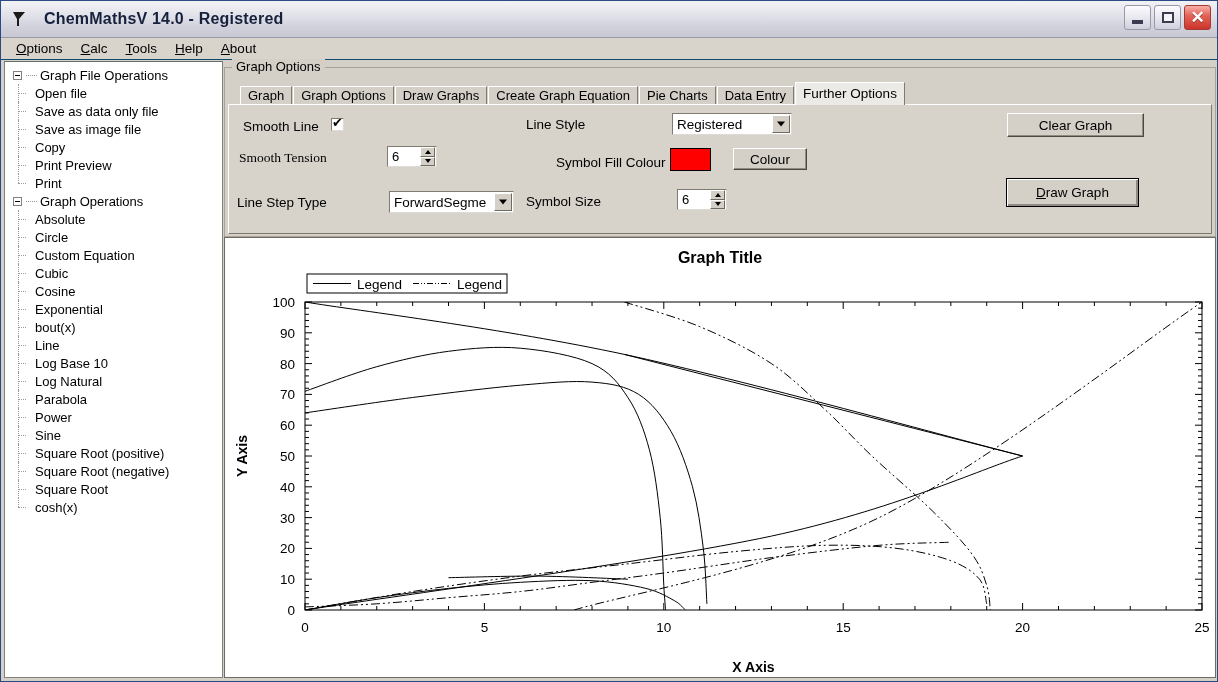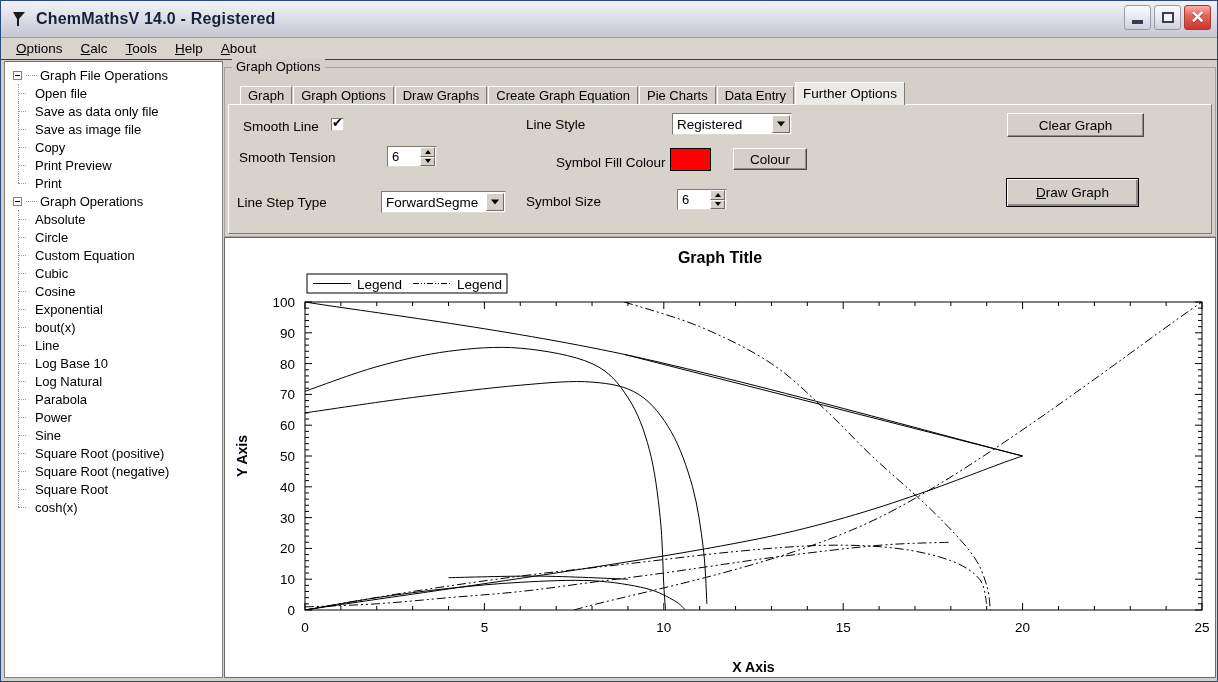--- a/index.html
+++ b/index.html
@@ -20,21 +20,21 @@
     overflow: hidden;
   }
 
   
   #titlebar {
     position: absolute; left: 0; top: 0;
     width: 1216px; height: 37px;
     background: linear-gradient(to bottom,
        #f2f2f6 0%, #e9e9ef 22%, #dedee7 48%, #d2d2dd 70%, #c8c8d4 100%);
     border-bottom: 1px solid #9a9aa8;
-    display: flex; align-items: center;
+    display: flex; align-items: center; gap: 8px;
   }
   #app-icon {
     margin-left: 8px; margin-right: 7px;
     width: 20px; height: 20px;
     display: flex; align-items: center; justify-content: center;
   }
   #title-text {
     font-size: 16px; font-weight: bold;
     color: #16213c;
     letter-spacing: 0.2px;
@@ -484,31 +484,31 @@
       <div class="tab">Data Entry</div>
       <div class="tab active">Further Options</div>
       <div id="tab-filler"></div>
     </div>
 
     <div id="tabpage">
 
       <div class="ctl-label" style="left:14px; top:14px;">Smooth Line</div>
       <div class="checkbox" style="left:102px; top:13px;"></div>
 
-      <div class="ctl-label" style="left:10px; top:45px;">Smooth Tension</div>
+      <div class="ctl-label" style="left:10px; top:45px;font-family:Liberation Serif, serif;">Smooth Tension</div>
       <div class="spinner" style="left:158px; top:41px; width:50px;">
         <span class="val">6</span>
         <span class="spin-btns">
           <div class="arr-up"></div>
           <div class="arr-dn"></div>
         </span>
       </div>
 
       <div class="ctl-label" style="left:8px; top:90px;">Line Step Type</div>
-      <div class="combo" style="left:152px; top:86px; width:125px;justify-content:flex-end;">
+      <div class="combo" style="left:160px; top:86px; width:125px;justify-content:flex-end;">
         <span class="val">ForwardSegme</span>
         <span class="drop"></span>
       </div>
 
       <div class="ctl-label" style="left:297px; top:12px;">Line Style</div>
       <div class="combo" style="left:443px; top:8px; width:120px;">
         <span class="val">Registered</span>
         <span class="drop"></span>
       </div>
 

